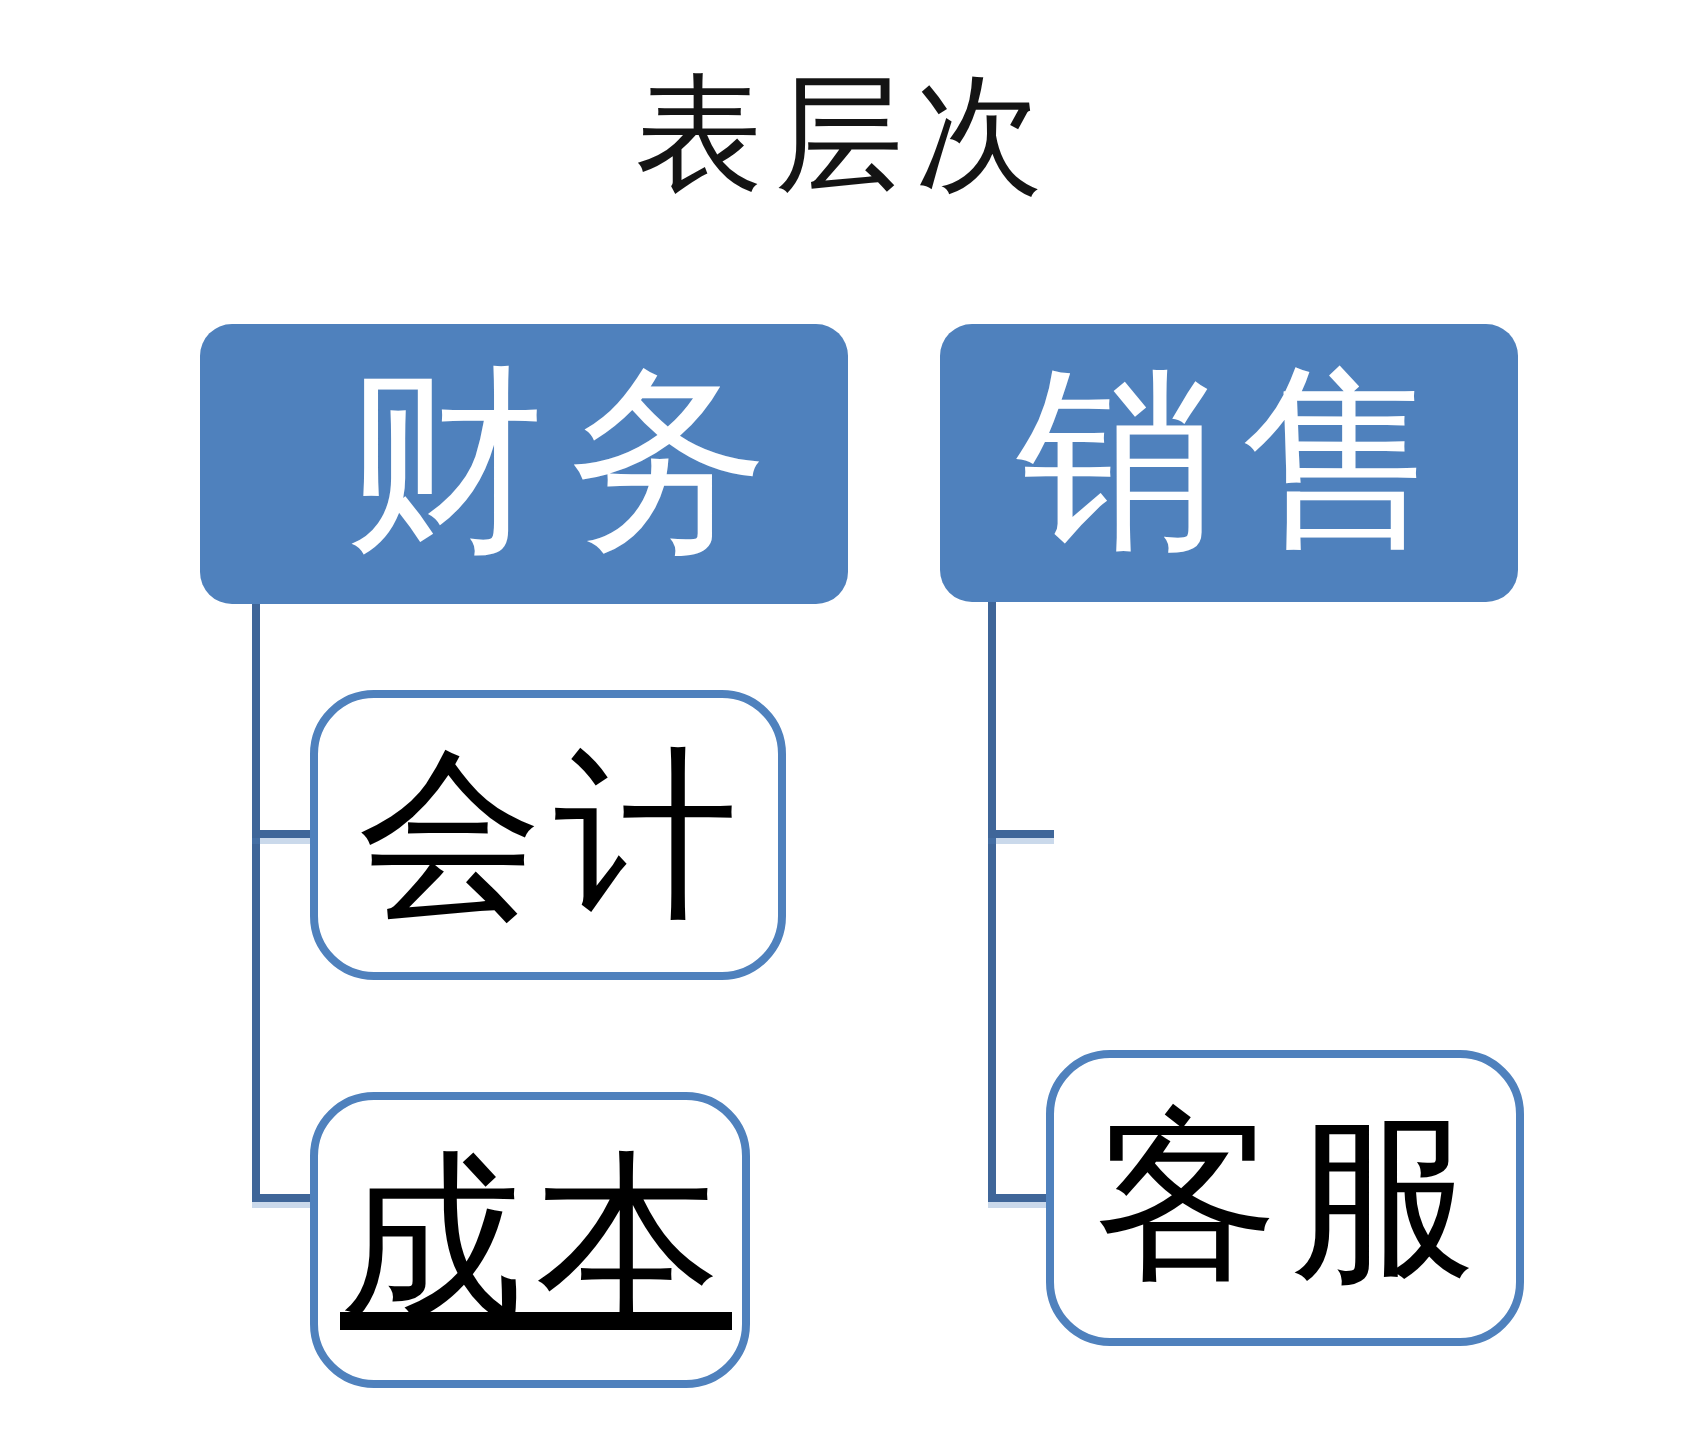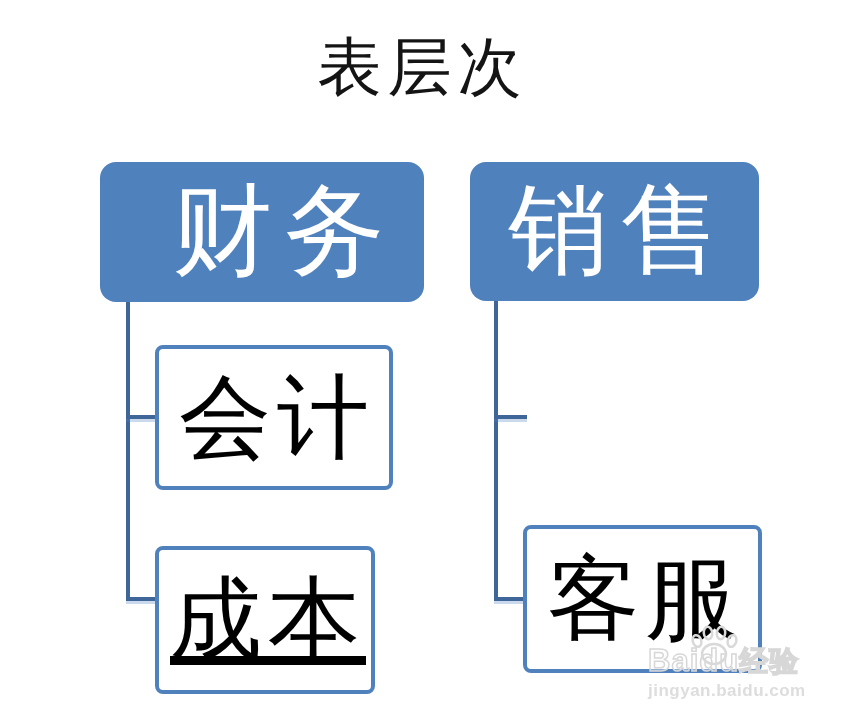--- a/index.html
+++ b/index.html
@@ -14,21 +14,21 @@
   
   .parent{
     position:absolute;background:#4f81bd;border-radius:16px;
     display:flex;align-items:center;justify-content:center;
     color:#ffffff;font-size:100px;letter-spacing:12px;text-indent:12px;
   }
   .parent.finance{left:100px;top:162px;width:291px;height:140px;padding-left:33px;}
   .parent.sales{left:470px;top:162px;width:289px;height:139px;}
   
   .child{
-    position:absolute;background:#ffffff;border:4px solid #4f81bd;border-radius:8px;
+    position:absolute;background:#ffffff;border:4px solid #4f81bd;border-radius:32px;
     box-sizing:border-box;display:flex;align-items:center;justify-content:center;
     color:#000000;font-size:92px;letter-spacing:6px;text-indent:6px;
   }
   .child.kuaiji{left:155px;top:345px;width:238px;height:145px;}
   .child.chengben{left:155px;top:546px;width:220px;height:148px;text-decoration:underline;}
   .child.yewu{left:523px;top:343px;width:239px;height:147px;}
   .child.kefu{left:523px;top:525px;width:239px;height:148px;}
   
   .conn{position:absolute;background:#3f6699;}
   .conn.h{box-shadow:0 3px 0 rgba(79,129,189,0.30);}
@@ -71,29 +71,14 @@
   <div class="conn h h2a"></div>
   <div class="conn h h2b"></div>
 
   <div class="parent finance">财务</div>
   <div class="child kuaiji">会计</div>
   <div class="child chengben">成本</div>
 
   <div class="parent sales">销售</div>
   <div class="child kefu">客服</div>
 
-  <div class="watermark">
-    <div class="wm-line1">
-      <span>Baidu</span><span class="wm-cn">经验</span>
-      <svg class="wm-paw" width="52" height="44" viewBox="0 0 52 44">
-        <g fill="none" stroke="#d9d9d9" stroke-width="2.5">
-          <ellipse cx="26" cy="30" rx="12" ry="10"></ellipse>
-          <ellipse cx="9" cy="17" rx="4.2" ry="6" transform="rotate(-18 9 17)"></ellipse>
-          <ellipse cx="20" cy="9" rx="4.2" ry="6.2" transform="rotate(-6 20 9)"></ellipse>
-          <ellipse cx="33" cy="9" rx="4.2" ry="6.2" transform="rotate(6 33 9)"></ellipse>
-          <ellipse cx="44" cy="17" rx="4.2" ry="6" transform="rotate(18 44 17)"></ellipse>
-        </g>
-      </svg>
-    </div>
-    <div class="wm-url">jingyan.baidu.com</div>
-  </div>
 
 </div>
 
 </body></html>

